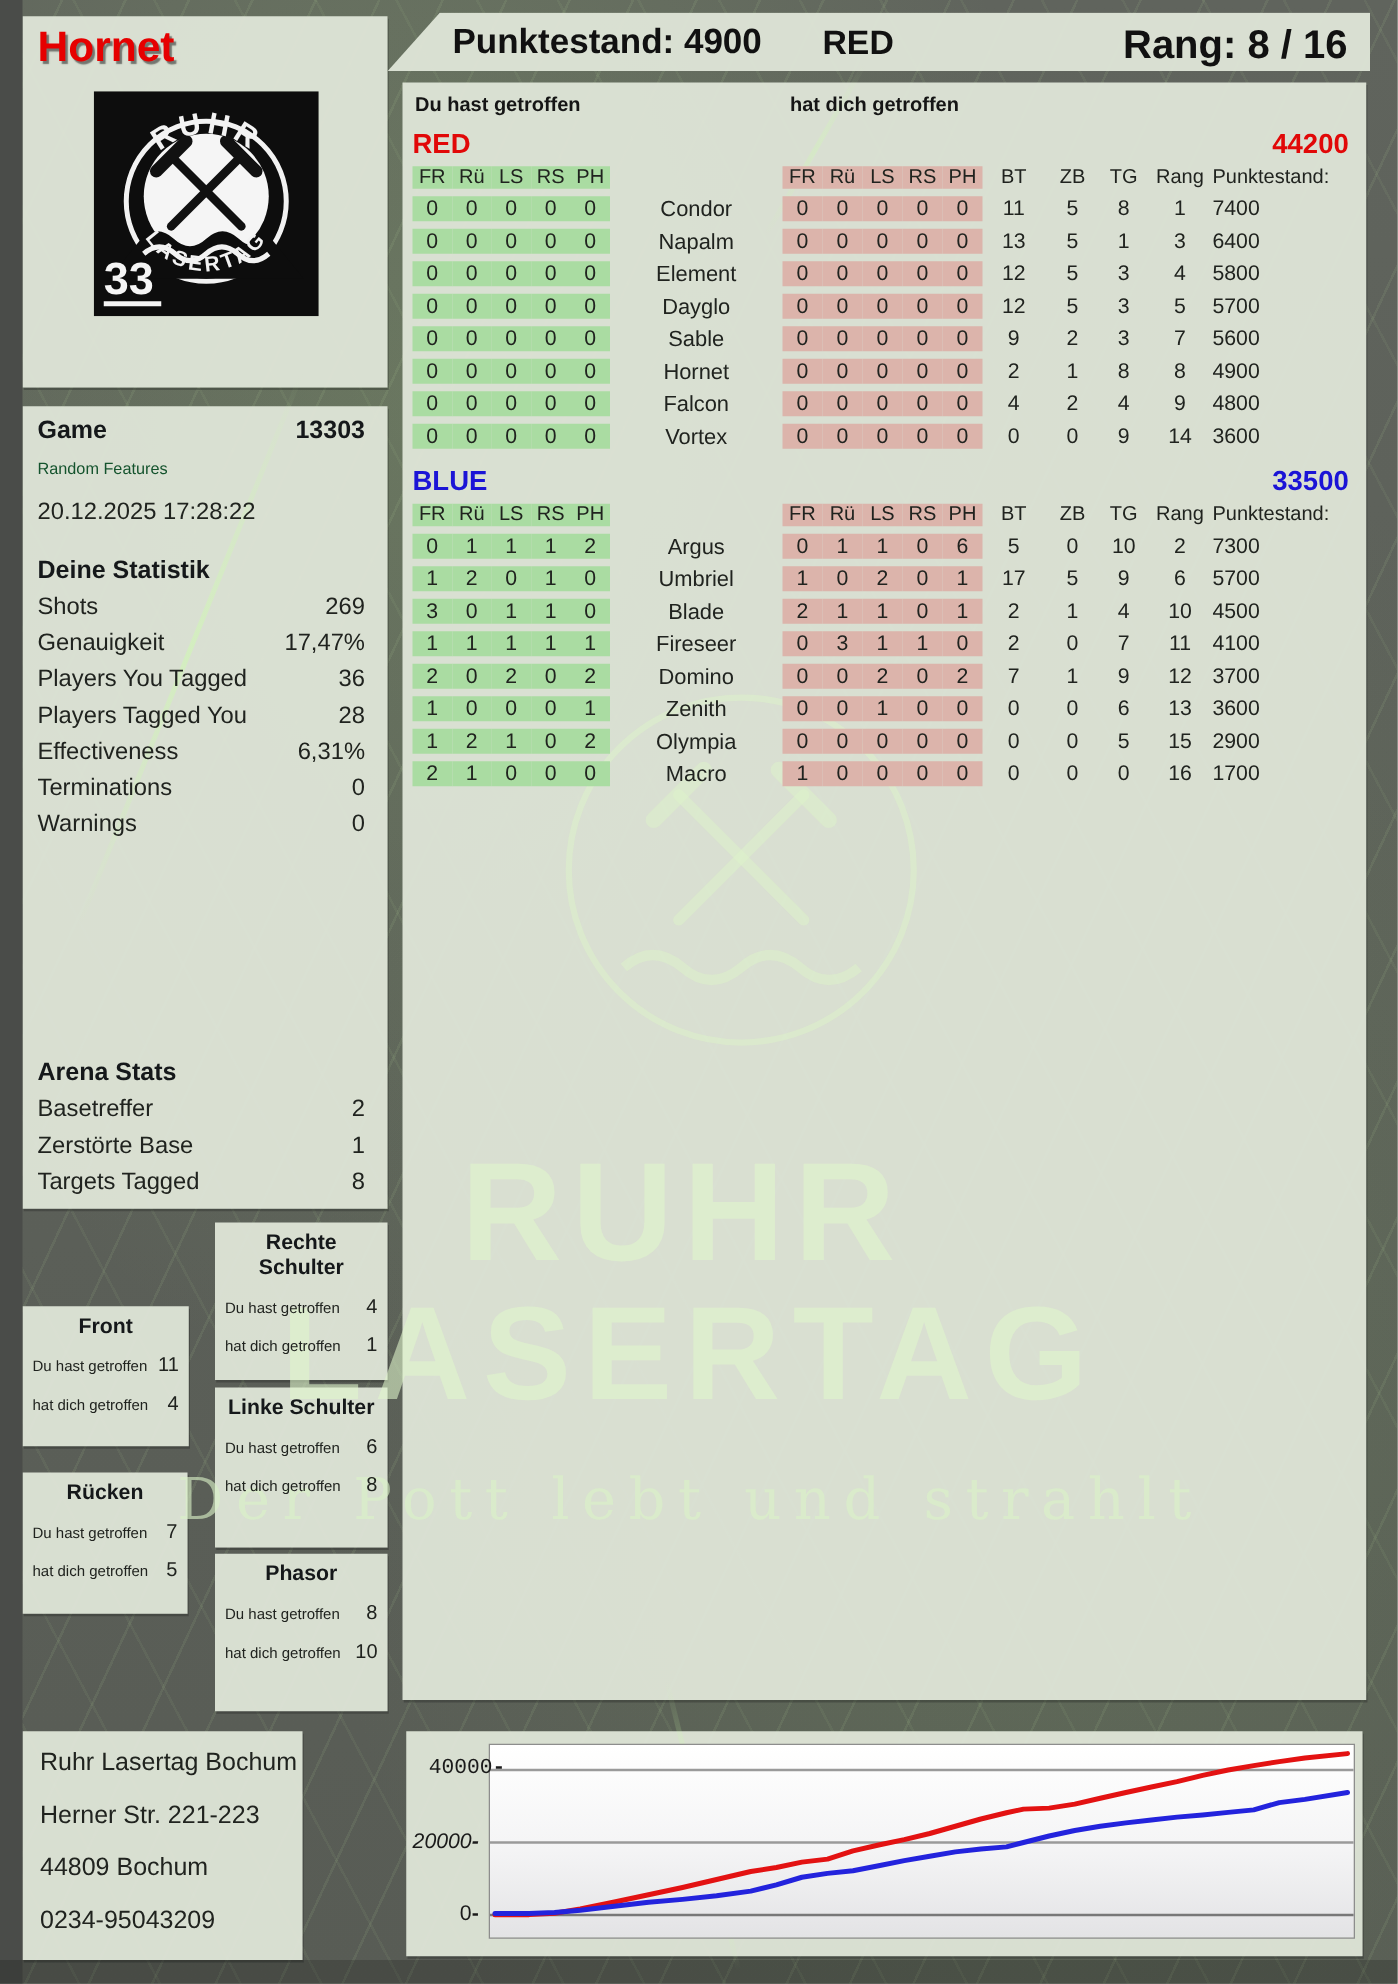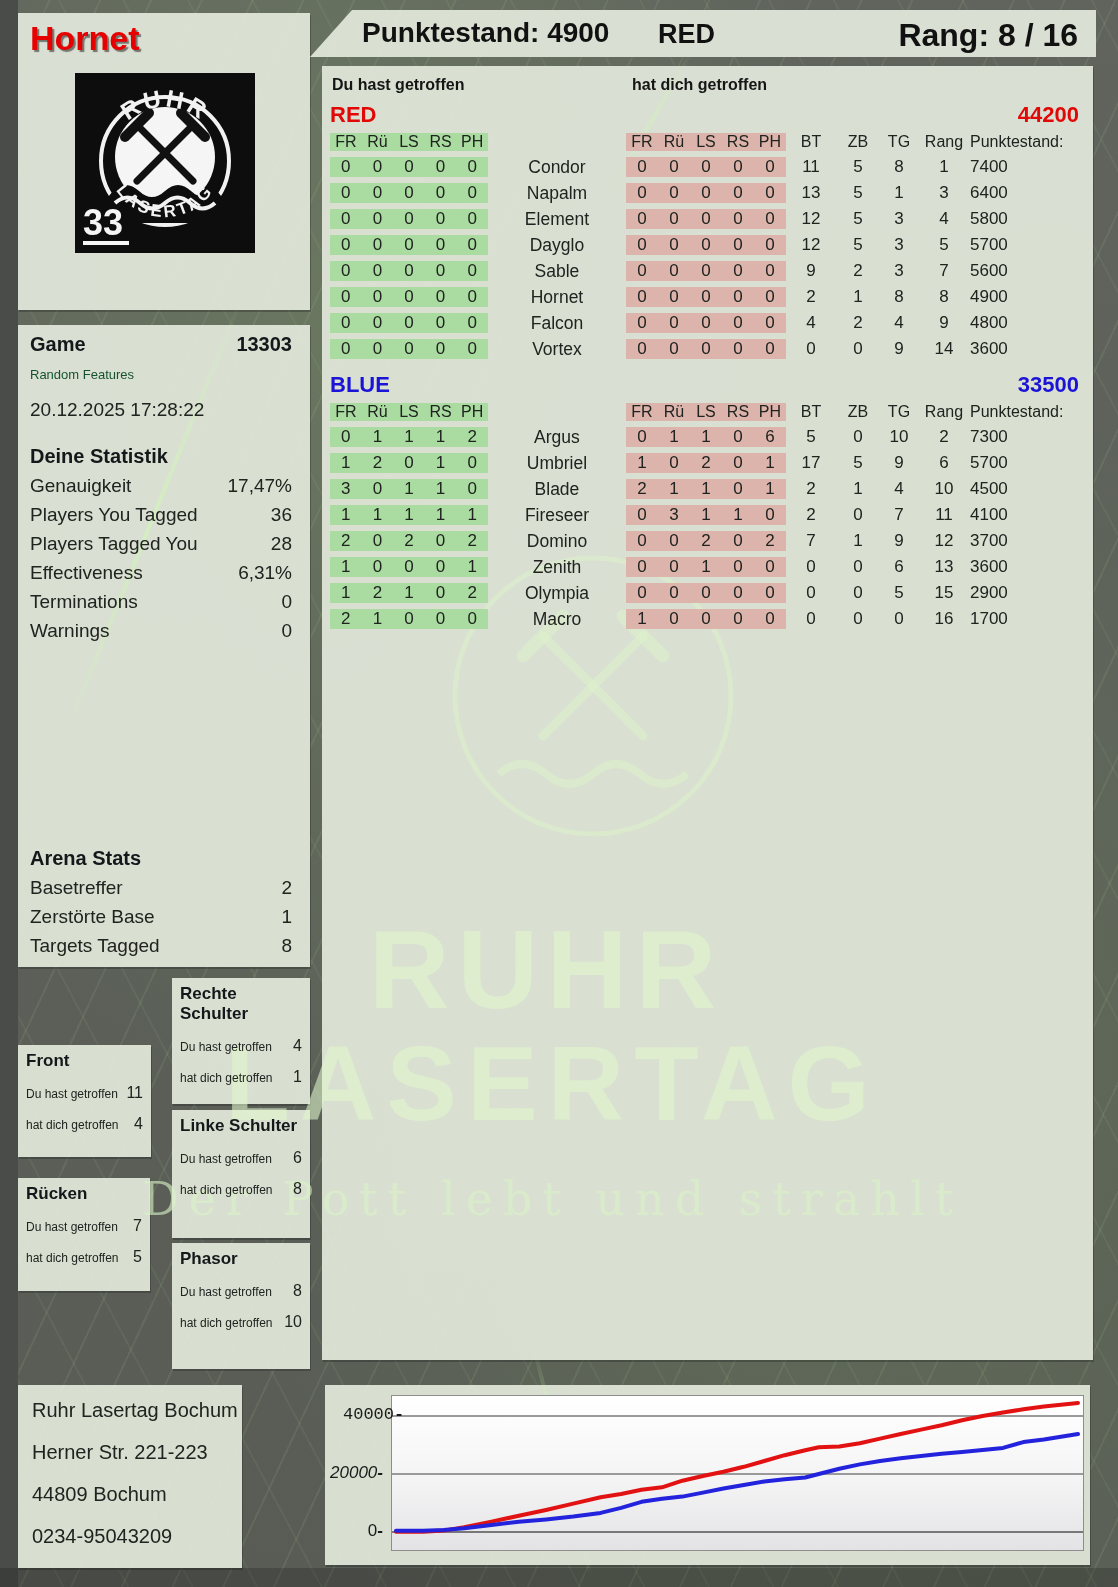--- a/index.html
+++ b/index.html
@@ -61,21 +61,21 @@
 
   
   .panel-game{left:18px;top:325px;width:292px;height:642px;}
   .gp{position:absolute;left:12px;right:18px;}
   .kvrow{display:flex;justify-content:space-between;align-items:baseline;height:29px;font-size:19px;color:#20231f;}
   .kvrow .v{text-align:right;}
   .sec-title{font-size:20px;font-weight:bold;color:#15181a;}
 
   
   .hitbox{padding:4px 8px 6px 8px;box-sizing:border-box;}
-  .hitbox .bt{text-align:left;font-size:17px;font-weight:bold;color:#15181a;margin-top:2px;}
+  .hitbox .bt{text-align:center;font-size:17px;font-weight:bold;color:#15181a;margin-top:2px;}
   .hb-row{display:flex;justify-content:space-between;align-items:baseline;margin-top:13px;}
   .hb-row .l{font-size:12px;color:#20231f;}
   .hb-row .v{font-size:16px;color:#20231f;}
 
   
   .panel-address{left:18px;top:1385px;width:224px;height:183px;}
   .addr-line{position:absolute;left:14px;font-size:20px;color:#20231f;}
 
   
   .panel-chart{left:325px;top:1385px;width:765px;height:180px;}
@@ -479,20 +479,24 @@
     <div class="kvrow">
         <span class="sec-title">Game</span>
         <span class="v sec-title">13303</span>
       </div>
   </div>
   <div class="gp z3" style="top:42px;font-size:13px;color:#14532d;">Random Features</div>
   <div class="gp z3" style="top:74px;font-size:19px;color:#20231f;">20.12.2025 17:28:22</div>
   <div class="gp z3 sec-title" style="top:120px;">Deine Statistik</div>
   <div class="gp z3" style="top:150px;" id="your-stats-rows">
       <div class="kvrow">
+        <span class="l">Shots</span>
+        <span class="v">269</span>
+      </div>
+      <div class="kvrow">
         <span class="l">Genauigkeit</span>
         <span class="v">17,47%</span>
       </div>
       <div class="kvrow">
         <span class="l">Players You Tagged</span>
         <span class="v">36</span>
       </div>
       <div class="kvrow">
         <span class="l">Players Tagged You</span>
         <span class="v">28</span>

